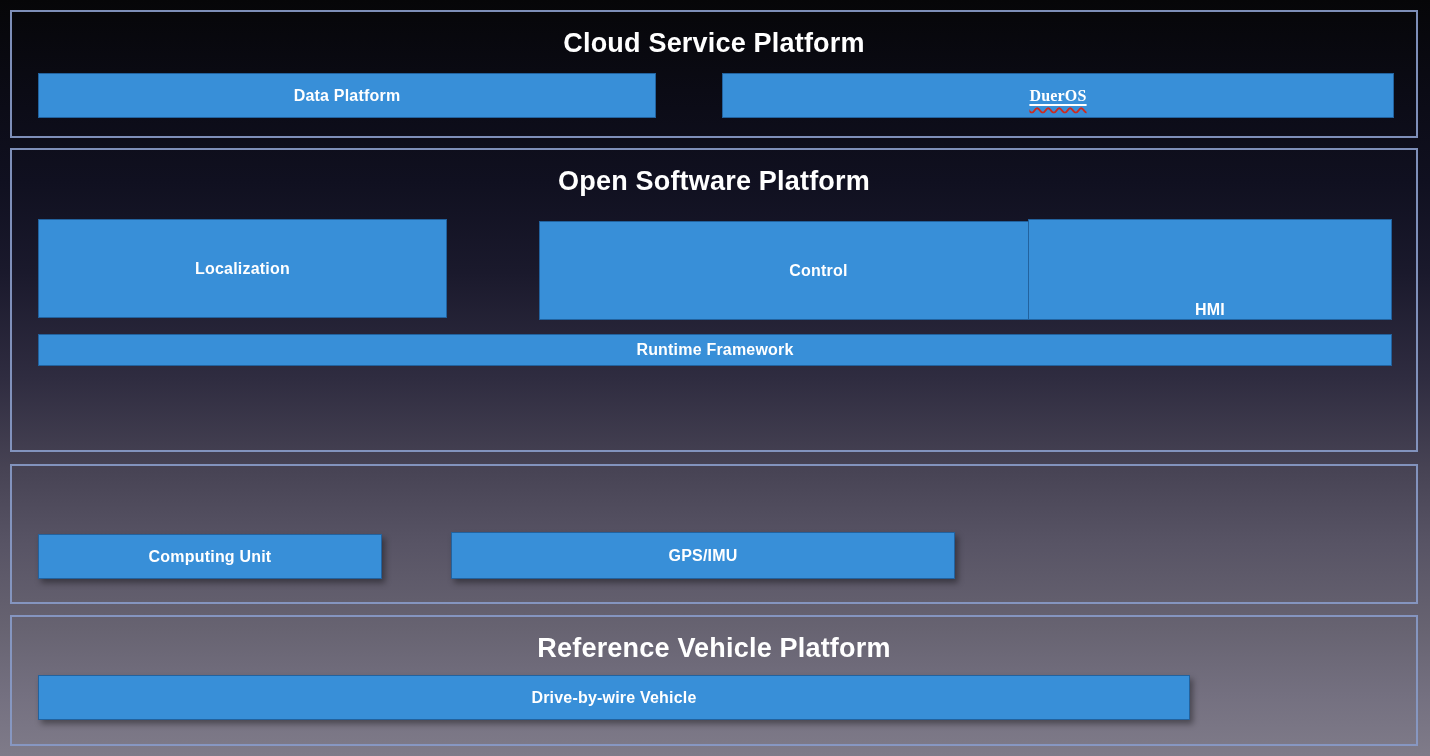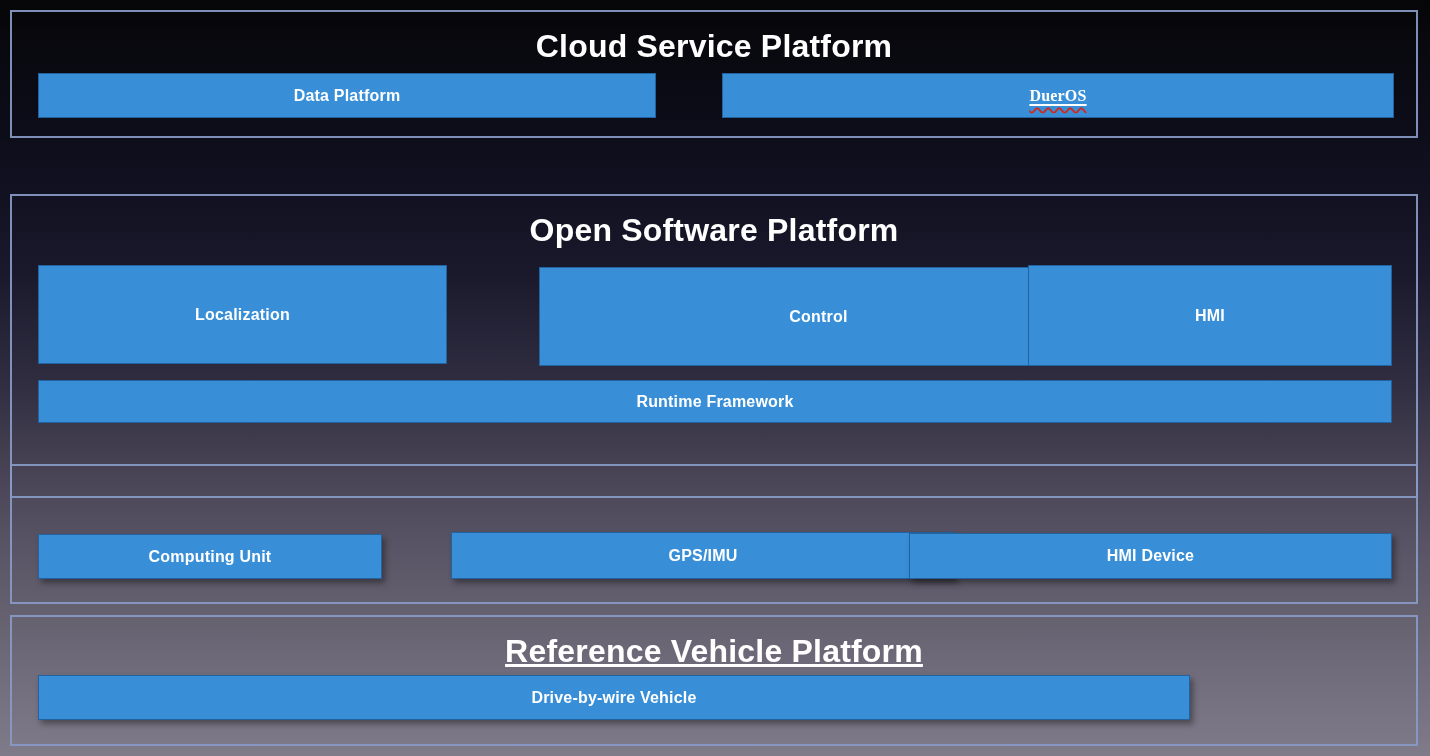--- a/index.html
+++ b/index.html
@@ -16,21 +16,21 @@
   .section{
     position:absolute;
     border:2px solid rgba(136,154,199,0.92);
     box-sizing:border-box;
   }
   .section-title{
     position:absolute;
     left:0;right:0;
     text-align:center;
     color:#ffffff;
-    font-size:32px;
+    font-size:27px;
     font-weight:bold;
     letter-spacing:0.2px;
   }
   .bluebox{
     position:absolute;
     background:#388fd8;
     border:1px solid rgba(16,62,112,0.55);
     box-sizing:border-box;
     display:flex;
     align-items:center;
@@ -56,38 +56,38 @@
     text-decoration-skip-ink:none;
   }
 
   
   #sec-cloud{left:10px;top:10px;width:1408px;height:128px;}
   #sec-cloud .section-title{top:16px;}
   #box-data-platform{left:26px;top:61px;width:618px;height:45px;}
   #box-dueros{left:710px;top:61px;width:672px;height:45px;font-family:Liberation Serif, serif;}
 
   
-  #sec-open{left:10px;top:148px;width:1408px;height:304px;margin-top:46px;}
+  #sec-open{left:10px;top:148px;width:1408px;height:304px;}
   #sec-open .section-title{top:16px;}
   #box-localization{left:26px;top:69px;width:409px;height:99px;}
   #box-control{left:527px;top:71px;width:559px;height:99px;}
-  #box-hmi{left:1016px;top:69px;width:364px;height:101px;}
-  #box-runtime{left:26px;top:184px;width:1354px;height:43px;}
+  #box-hmi{left:1016px;top:69px;width:364px;height:101px;align-items:flex-end;}
+  #box-runtime{left:26px;top:184px;width:1354px;height:32px;}
   #box-rtos{left:26px;top:240px;width:1354px;height:48px;}
 
   
   #sec-hardware{left:10px;top:464px;width:1408px;height:140px;}
   #sec-hardware .section-title{top:14px;}
   #box-computing-unit{left:26px;top:68px;width:344px;height:45px;}
   #box-gps-imu{left:439px;top:66px;width:504px;height:47px;}
   #box-hmi-device{left:897px;top:67px;width:483px;height:46px;}
 
   
   #sec-vehicle{left:10px;top:615px;width:1408px;height:131px;}
-  #sec-vehicle .section-title{top:16px;text-decoration:underline;}
+  #sec-vehicle .section-title{top:16px;}
   #box-drive-by-wire{left:26px;top:58px;width:1152px;height:45px;}
 </style>
 </head>
 <body>
 
 <div class="stage">
 
   <div class="section" id="sec-cloud">
     <div class="section-title">Cloud Service Platform</div>
     <div class="bluebox" id="box-data-platform">
@@ -114,23 +114,20 @@
     </div>
   </div>
 
   <div class="section" id="sec-hardware">
     <div class="bluebox shadowed" id="box-computing-unit">
       <span>Computing Unit</span>
     </div>
     <div class="bluebox shadowed" id="box-gps-imu">
       <span>GPS/IMU</span>
     </div>
-    <div class="bluebox shadowed" id="box-hmi-device">
-      <span>HMI Device</span>
-    </div>
   </div>
 
   <div class="section" id="sec-vehicle">
     <div class="section-title">Reference Vehicle Platform</div>
     <div class="bluebox shadowed" id="box-drive-by-wire">
       <span>Drive-by-wire Vehicle</span>
     </div>
   </div>
 
 </div>

